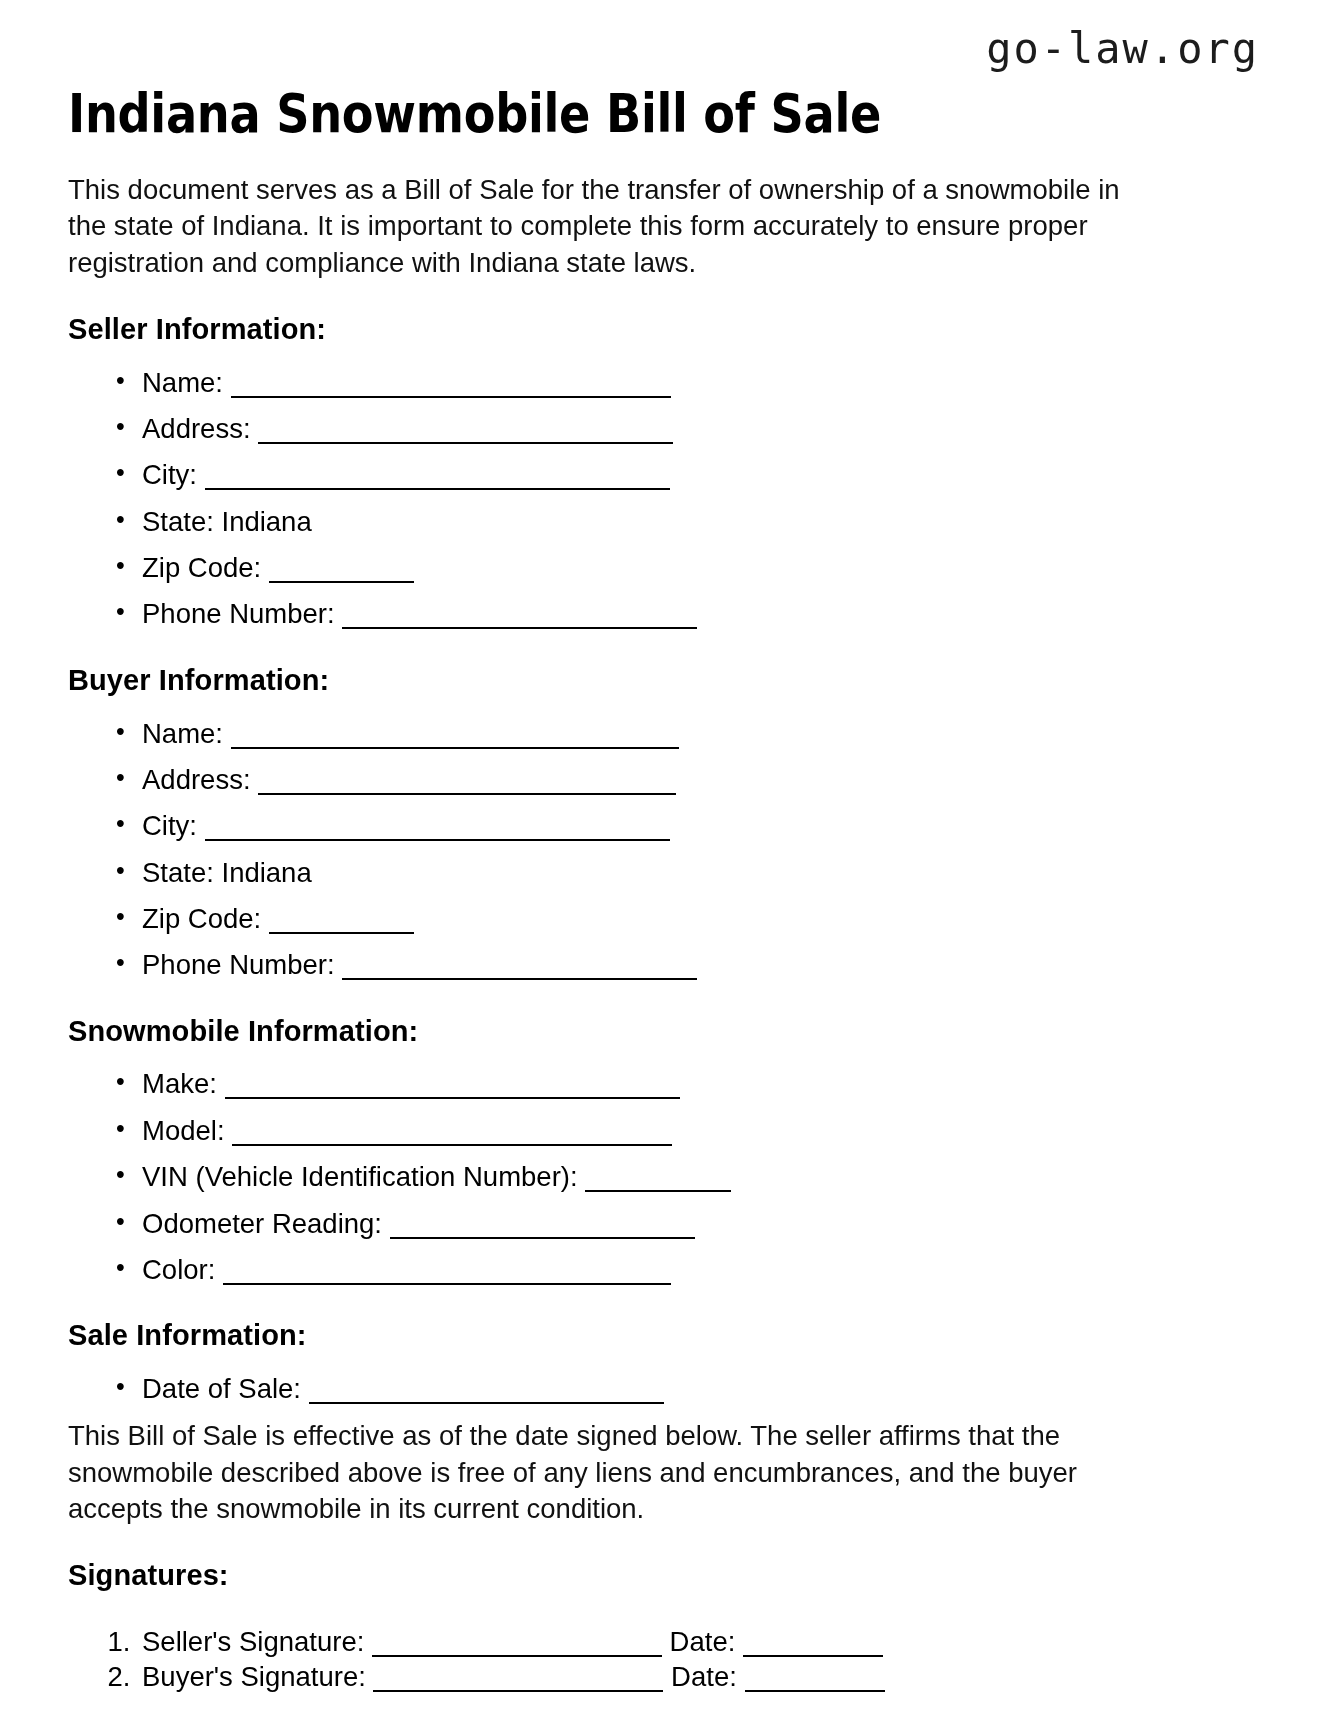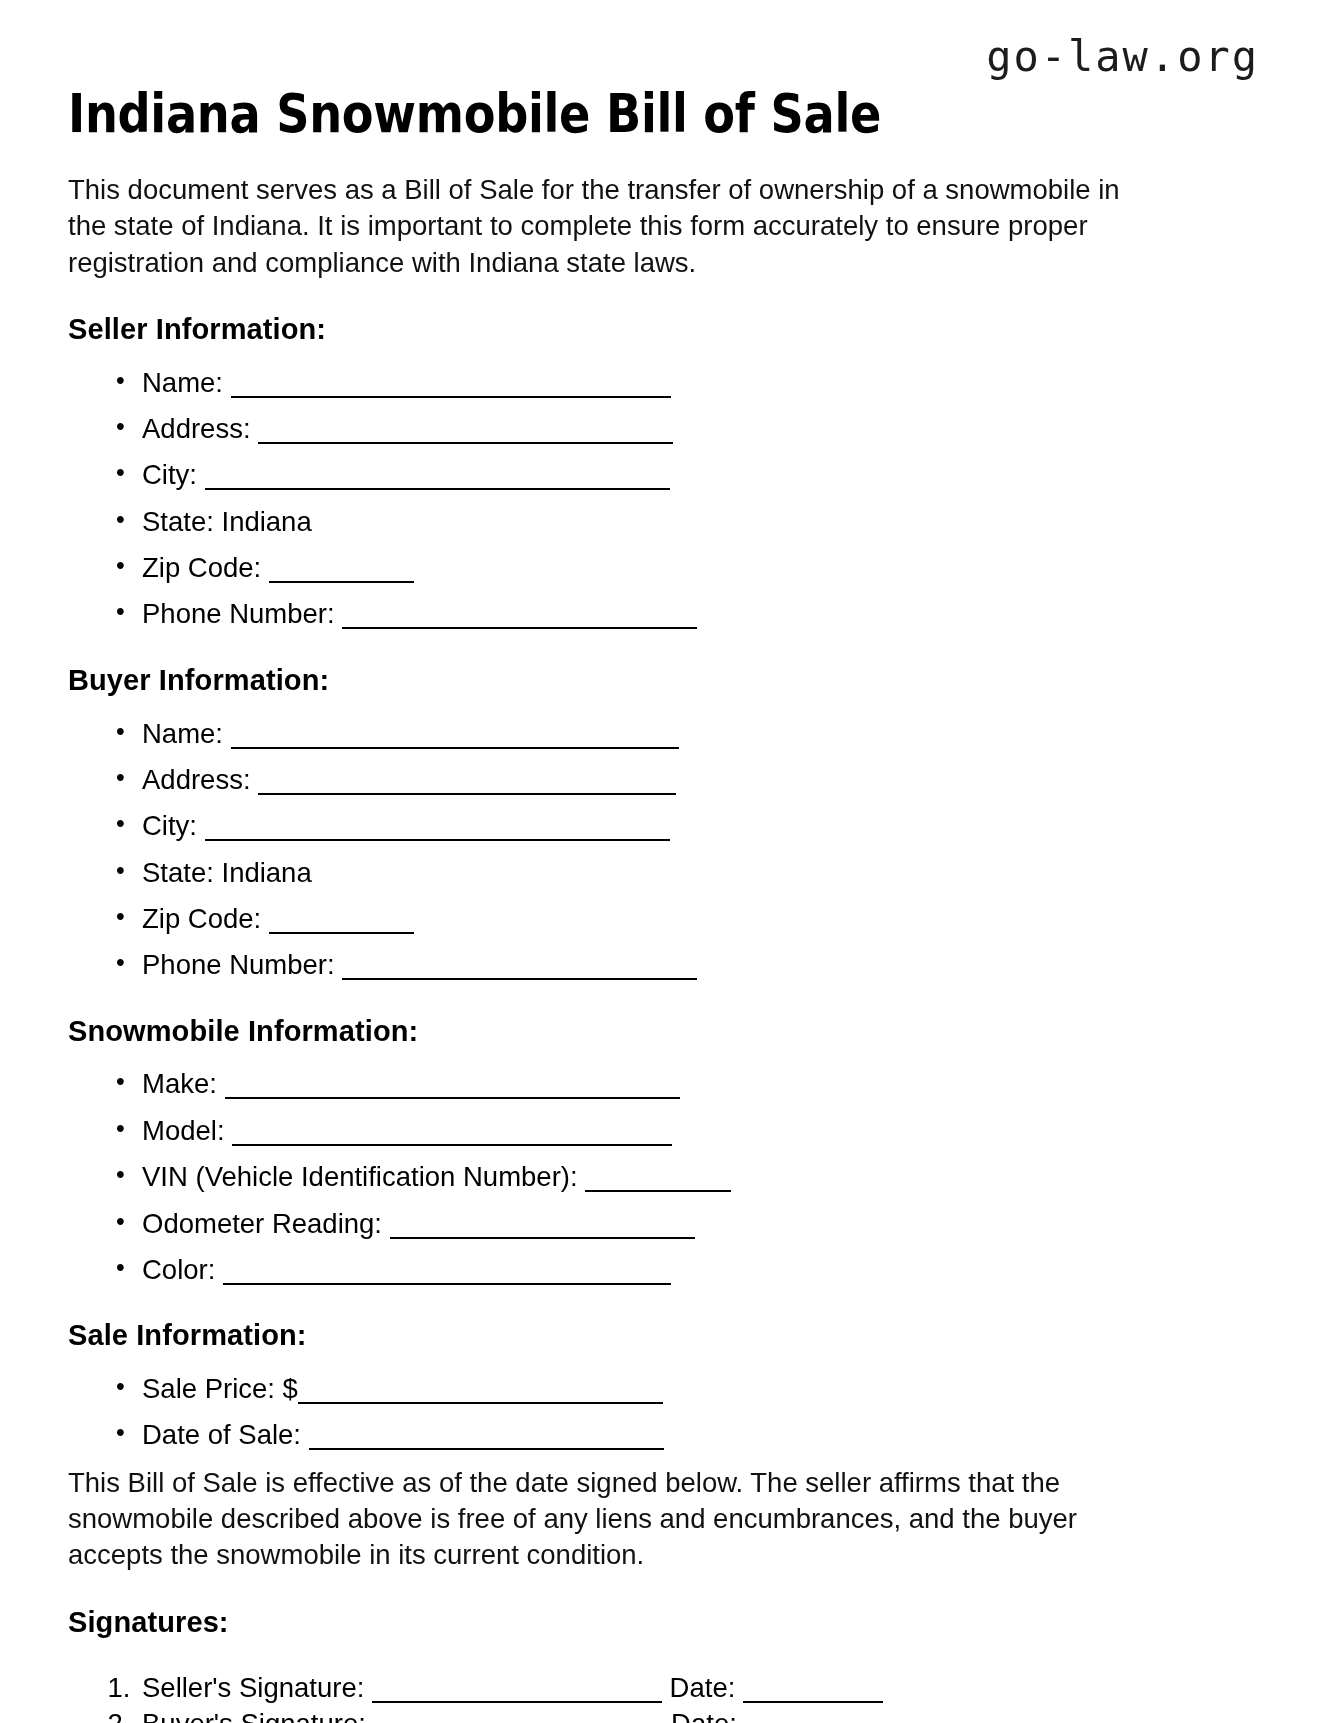--- a/index.html
+++ b/index.html
@@ -17,21 +17,21 @@
   }
   .page {
     position: relative;
     width: 1331px;
     height: 1723px;
     box-sizing: border-box;
     padding: 0;
   }
   .watermark {
     position: absolute;
-    top: 32px;
+    top: 24px;
     right: 72px;
     font-family: "DejaVu Sans Mono", "Liberation Mono", monospace;
     font-size: 42px;
     letter-spacing: 2px;
     color: #1c1c1c;
     font-weight: 400;
     white-space: nowrap;
   }
   .content {
     position: absolute;
@@ -156,21 +156,20 @@
       <ul class="field-list" id="snowmobile-list">
           <li><span class="label-txt">Make: </span><span class="blank" style="width: 455px;"></span></li>
           <li><span class="label-txt">Model: </span><span class="blank" style="width: 440px;"></span></li>
           <li><span class="label-txt">VIN (Vehicle Identification Number): </span><span class="blank" style="width: 146px;"></span></li>
           <li><span class="label-txt">Odometer Reading: </span><span class="blank" style="width: 305px;"></span></li>
           <li><span class="label-txt">Color: </span><span class="blank" style="width: 448px;"></span></li>
         </ul>
 
       <h2 class="section-head">Sale Information:</h2>
       <ul class="field-list" id="sale-list">
-          <li><span class="label-txt">Sale Price: $</span><span class="blank" style="width: 365px;"></span></li>
           <li><span class="label-txt">Date of Sale: </span><span class="blank" style="width: 355px;"></span></li>
         </ul>
 
       <p class="para para-gap">This Bill of Sale is effective as of the date signed below. The seller affirms that the snowmobile described above is free of any liens and encumbrances, and the buyer accepts the snowmobile in its current condition.</p>
 
       <h2 class="section-head">Signatures:</h2>
       <ol class="sig-list" id="sig-list">
           <li><span class="label-txt">Seller's Signature: </span><span class="blank" style="width: 290px;"></span><span class="label-txt"> Date: </span><span class="blank" style="width: 140px;"></span></li>
           <li><span class="label-txt">Buyer's Signature: </span><span class="blank" style="width: 290px;"></span><span class="label-txt"> Date: </span><span class="blank" style="width: 140px;"></span></li>
         </ol>

